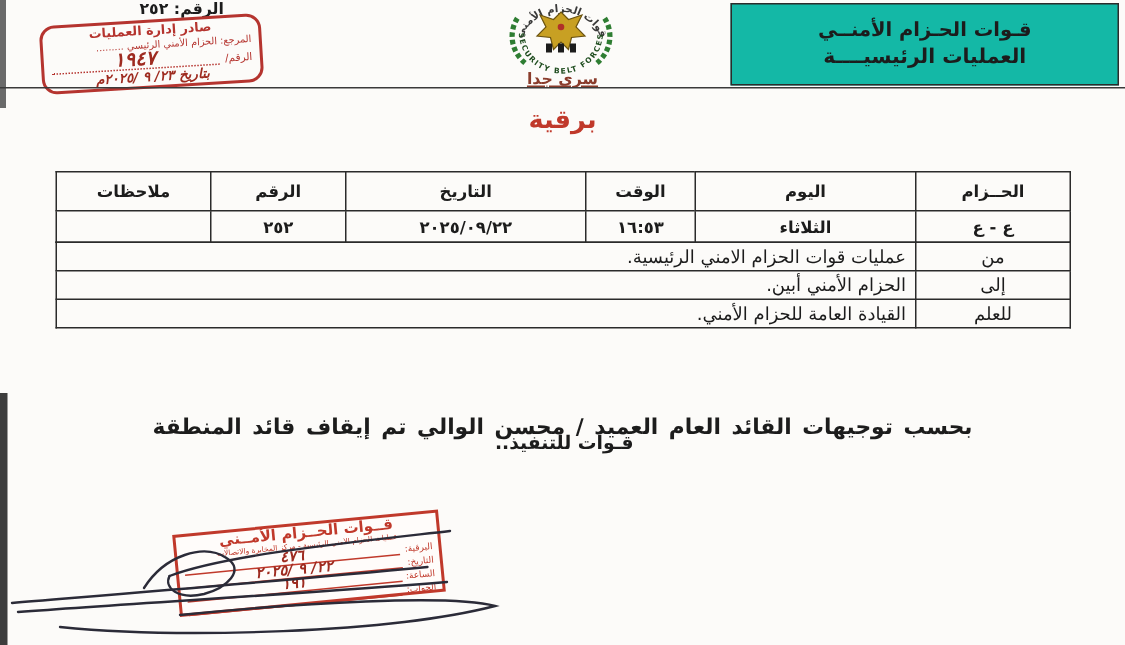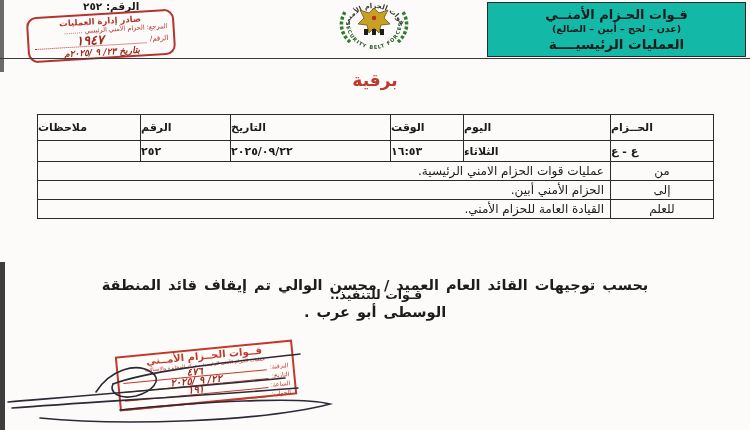--- a/index.html
+++ b/index.html
@@ -5,21 +5,21 @@
   html,body{margin:0;padding:0;background:#e8e8e6;}
   #page{
     position:relative; width:750px; height:430px; overflow:hidden;
     background:#fcfbf9; font-family:"DejaVu Sans", sans-serif; color:#1c1c1c;
   }
   
   .edge-left-bottom{position:absolute;left:0;top:262px;width:5px;height:168px;background:#3d3d3d;}
   .edge-left-top{position:absolute;left:0;top:0;width:4px;height:72px;background:#6a6a6a;}
 
   
-  #top-number{position:absolute;left:83px;top:0px;font-size:10.5px;font-weight:bold;direction:rtl;}
+  #top-number{position:absolute;left:93px;top:0px;font-size:10.5px;font-weight:bold;direction:rtl;}
   #stamp-top{
     position:absolute;left:27px;top:13px;width:148px;height:46px;
     transform:rotate(-3.5deg); border:2px solid #b5342f;border-radius:10px;
     color:#b5342f; padding:1px 5px; box-sizing:border-box; direction:rtl;
   }
   #stamp-top .st-l1{font-size:8.5px;font-weight:bold;text-align:center;}
   #stamp-top .st-l2{font-size:6.5px;text-align:right;white-space:nowrap;overflow:hidden;}
   #stamp-top .st-l3{display:flex;align-items:flex-end;gap:4px;direction:rtl;}
   #stamp-top .st-l3 .lbl{font-size:7px;}
   #stamp-top .st-l3 .hw{flex:1;text-align:center;font-size:13px;font-weight:bold;font-style:italic;color:#9e2b20;line-height:11px;border-bottom:1px dotted #b5342f;}
@@ -41,21 +41,21 @@
   #header-box .h2{font-size:9.5px;font-weight:bold;margin-top:1px;}
   #header-box .h3{font-size:13.5px;font-weight:bold;letter-spacing:.5px;margin-top:2px;}
 
   
   #telegram-title{position:absolute;left:0;right:0;top:70px;text-align:center;font-size:17px;font-weight:bold;
                   color:#c0392b;direction:rtl;}
 
   
   table{border-collapse:collapse;table-layout:fixed;}
   #main-table{position:absolute;left:37px;top:114px;width:676px;direction:rtl;}
-  #main-table td{border:1.3px solid #2b2b2b;font-size:11px;font-weight:bold;text-align:left;padding:0;}
+  #main-table td{border:1.3px solid #2b2b2b;font-size:11px;font-weight:bold;text-align:center;padding:0;}
   #main-table tr.hdr td{height:25px;}
   #main-table tr.val td{height:20px;}
   #routing-table{position:absolute;left:37px;top:161px;width:676px;direction:rtl;}
   #routing-table td{border:1.3px solid #2b2b2b;font-size:12px;font-weight:normal;padding:0 6px;height:18px;}
   #routing-table td.rlabel{text-align:center;padding:0;}
   #routing-table td.rvalue{text-align:right;}
 
   
   #body-text{position:absolute;left:37px;top:225px;width:676px;direction:rtl;text-align:center;
              font-size:14.5px;font-weight:bold;line-height:27px;word-spacing:2px;margin-top:47px;}
@@ -115,25 +115,25 @@
       <circle cx="78" cy="20" r="2.2" fill="#b03028"></circle>
       <rect x="68" y="31" width="4" height="6" fill="#1c1c1c"></rect>
       <rect x="76" y="31" width="4" height="6" fill="#1c1c1c"></rect>
       <rect x="84" y="31" width="4" height="6" fill="#1c1c1c"></rect>
 
       <text font-size="5" font-weight="bold" fill="#1f4d1f" letter-spacing="1">
         <textPath href="#arcBot" startOffset="50%" text-anchor="middle">SECURITY BELT FORCES</textPath>
       </text>
     </svg>
   </div>
+  <div id="secret">سري جدا</div>
   <div id="top-rule"></div>
 
   <div id="header-box">
     <div class="h1">قـوات الحـزام الأمنــي</div>
-    <div class="h2">(عدن – لحج – أبين – الضالع)</div>
     <div class="h3">العمليات الرئيسيــــة</div>
   </div>
 
   <div id="telegram-title">برقية</div>
 
   <table id="main-table">
     <colgroup>
       <col style="width:103px">
         <col style="width:147px">
         <col style="width:73px">
@@ -177,21 +177,20 @@
     </tr>
     <tr>
       <td class="rlabel">للعلم</td>
       <td class="rvalue">القيادة العامة للحزام الأمني.</td>
     </tr>
   </tbody>
     </table>
 
   <div id="body-text">
     <div>بحسب توجيهات القائد العام العميد / محسن الوالي تم إيقاف قائد المنطقة</div>
-    <div>الوسطى  أبو عرب .</div>
   </div>
 
   <div id="dispatch">قـوات للتنفيذ..</div>
 
 
   <div id="stamp-bottom">
     <div class="sb-title">قــوات الحــزام الأمــني</div>
     <div class="sb-sub">عمليات الحزام الأمني الرئيسية - مركز المخابرة والاتصالات</div>
     <div class="sb-row">
       <span class="sb-label">البرقية:</span>

